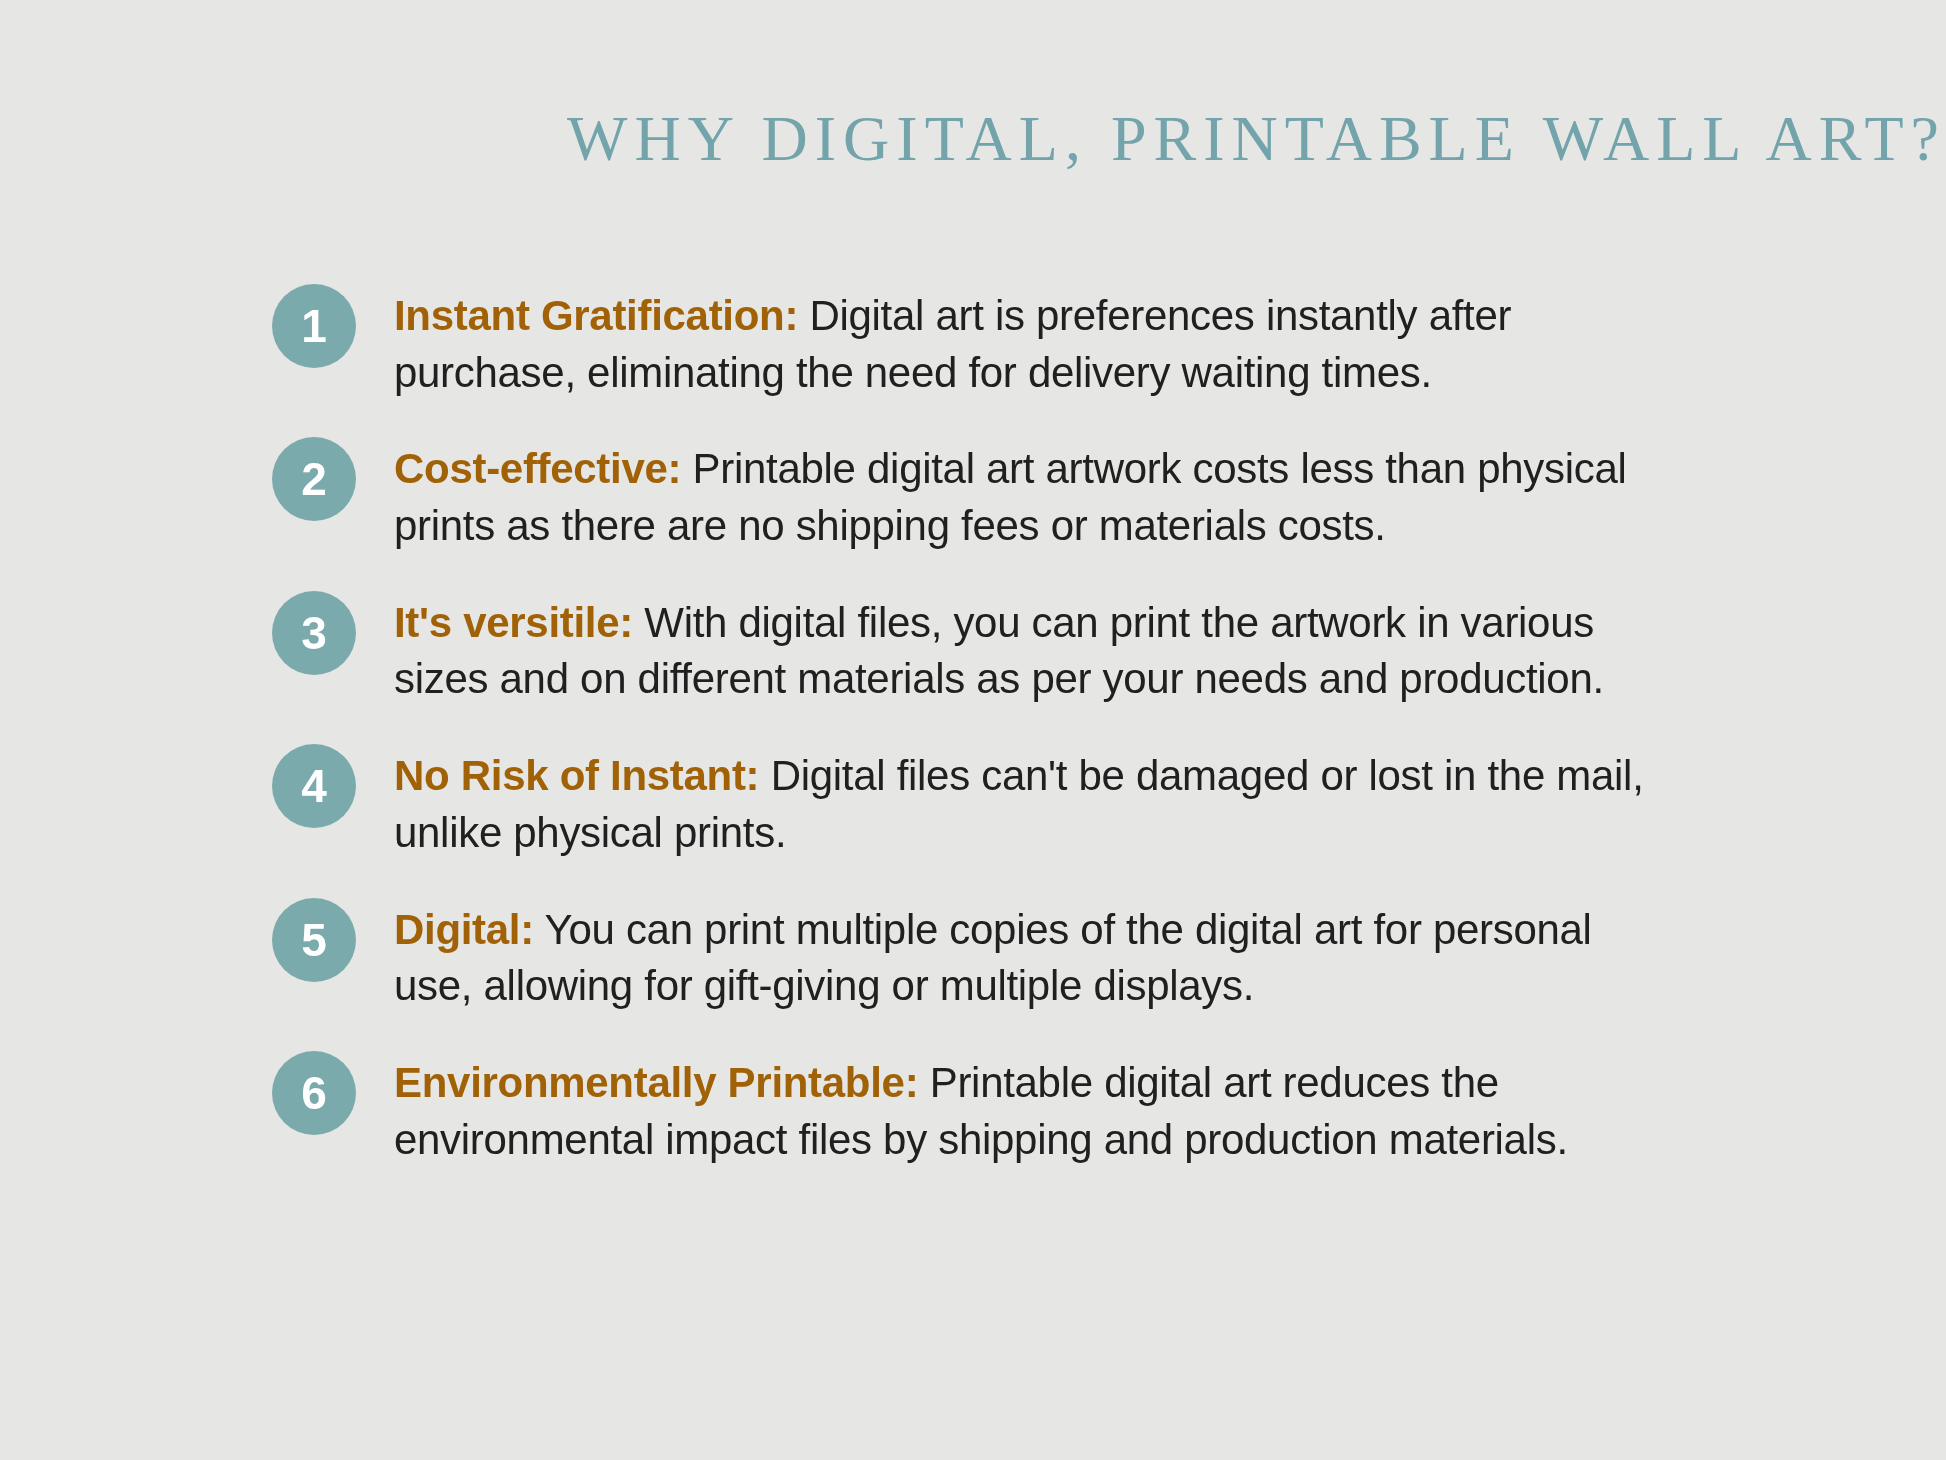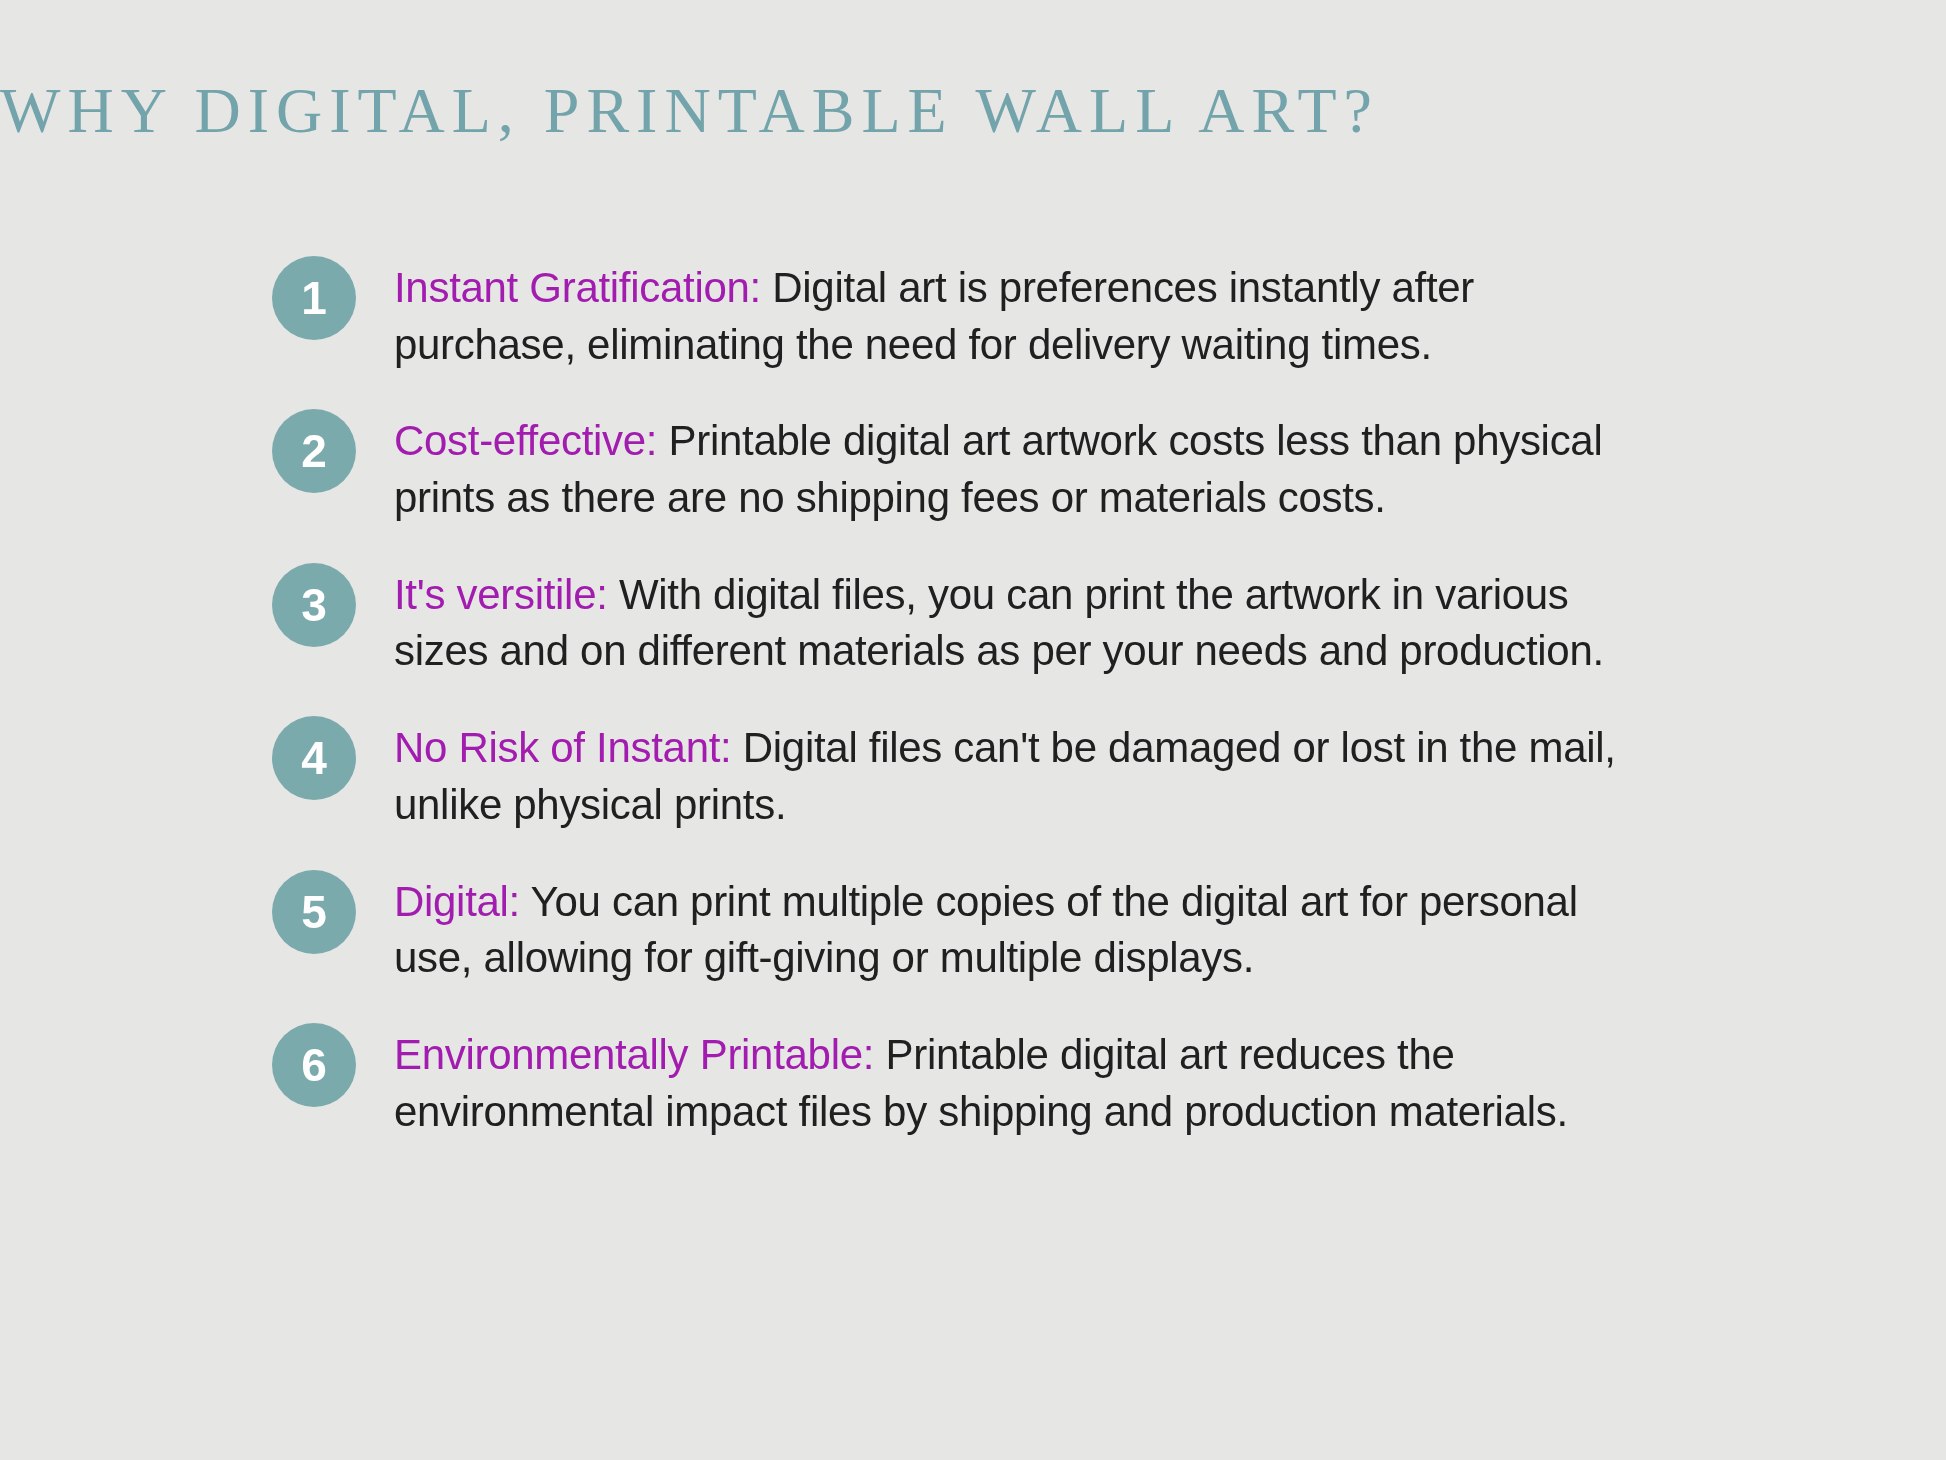--- a/index.html
+++ b/index.html
@@ -15,22 +15,22 @@
     font-family: "Liberation Sans", sans-serif;
   }
   .canvas {
     position: relative;
     width: 1946px;
     height: 1460px;
     background: var(--bg);
     overflow: hidden;
   }
   .page-title {
-    padding-top: 74px;
-    text-align: left;
+    padding-top: 102px;
+    text-align: right;
     font-family: "Liberation Serif", serif;
     font-weight: 400;
     font-size: 64px;
     letter-spacing: 7px;
     color: var(--title-color);
     white-space: nowrap;
   }
   .benefits-list {
     margin-top: 112px;
     margin-left: 272px;
@@ -59,22 +59,22 @@
     margin-top: -4px;
   }
   .benefit-text {
     font-size: 42px;
     line-height: 1.35;
     color: var(--text-color);
     letter-spacing: -0.3px;
     max-width: 1270px;
   }
   .benefit-label {
-    font-weight: 400;
-    color: #a21caf;
+    font-weight: 700;
+    color: #a16207;
   }
 </style>
 </head>
 <body>
 
 <div class="canvas">
 
   <h1 class="page-title">WHY DIGITAL, PRINTABLE WALL ART?</h1>
 
   <div class="benefits-list">

